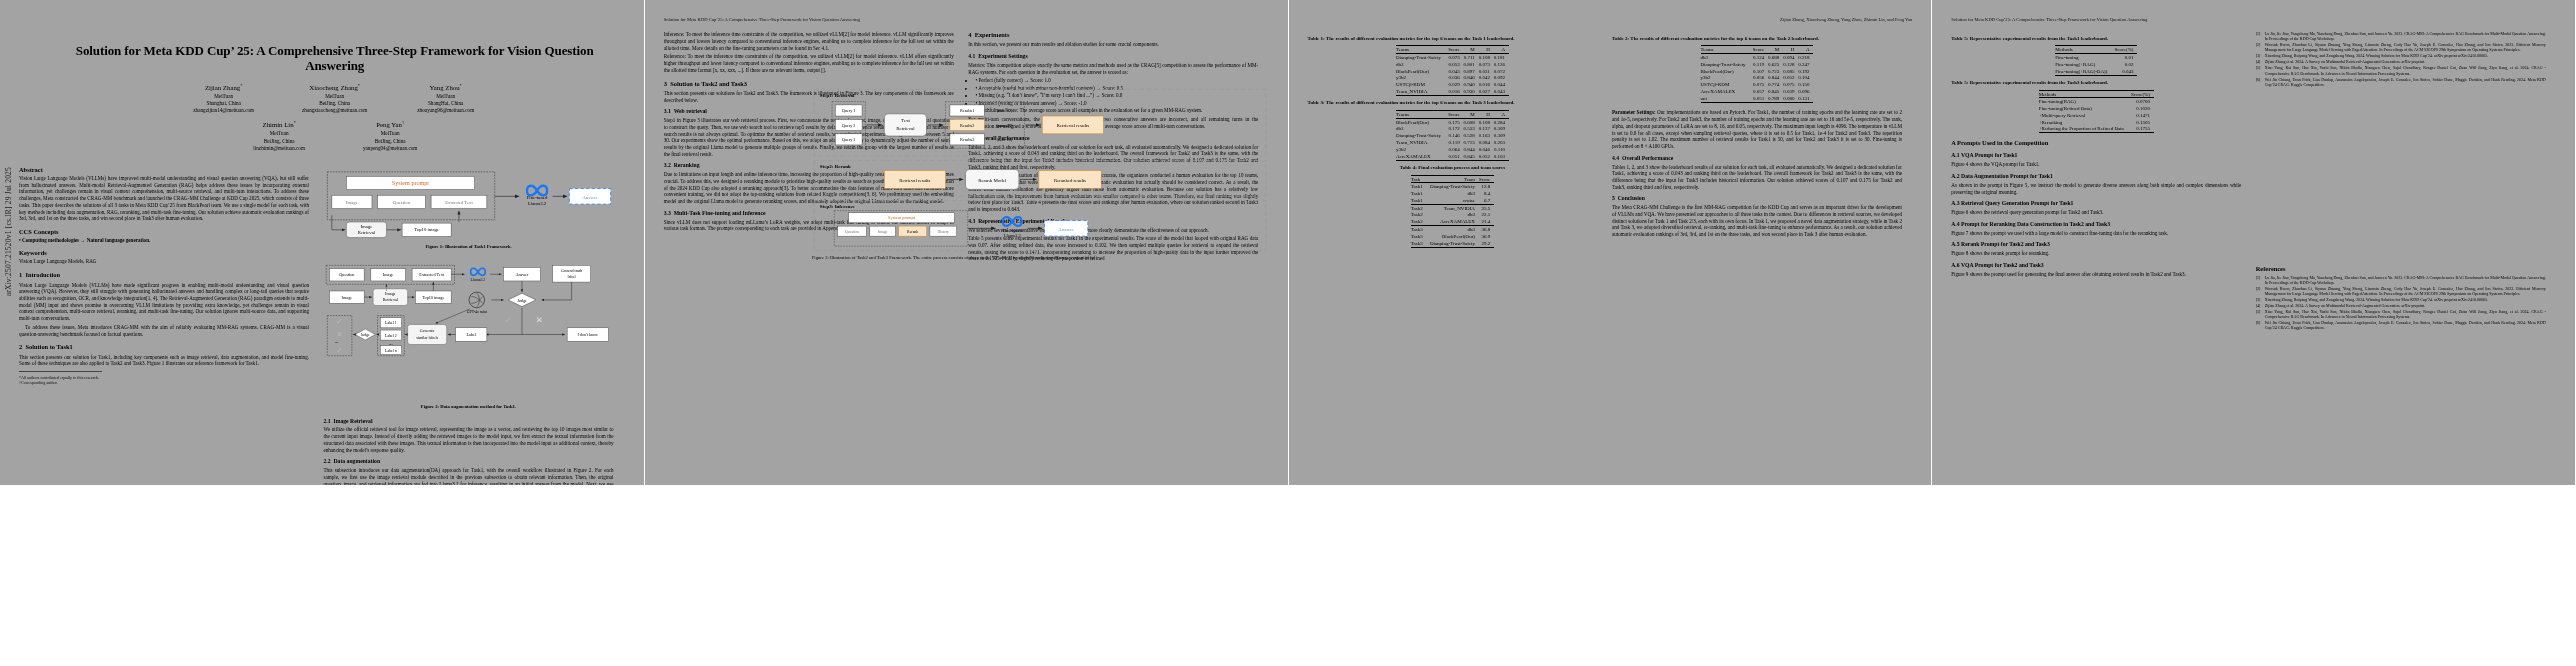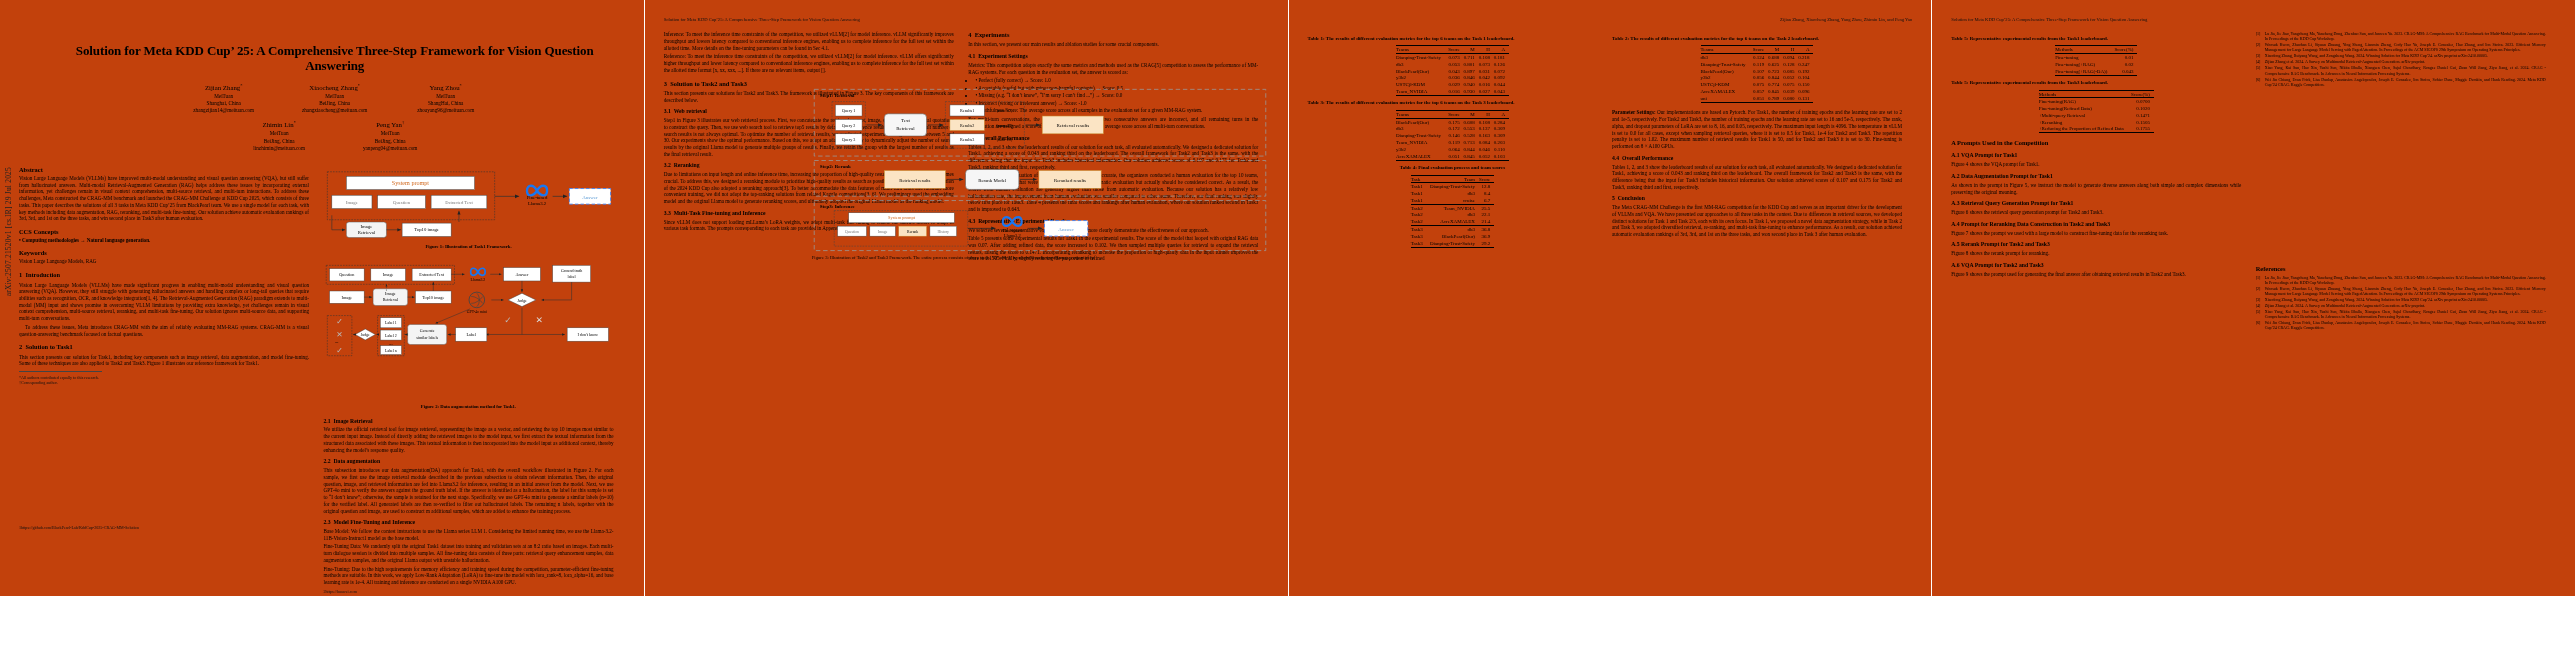--- a/index.html
+++ b/index.html
@@ -7,22 +7,22 @@
   body {
     width: 2576px; height: 667px;
     background: #ffffff;
     font-family: "Liberation Serif", "DejaVu Serif", serif;
     color: #000;
     overflow: hidden;
   }
   .spread { display: flex; width: 2576px; height: 667px; }
   .page {
     position: relative;
-    width: 644px; height: 596px;
-    background: #c2410c;
+    width: 644px; height: 485px;
+    background: #a3a3a3;
     padding: 15.6px 19px 10px 19px;
     border-right: 0.6px solid #fff;
     overflow: hidden;
   }
   .page.p1 { width: 645px; }
 
   
   .arxiv-stamp {
     position: absolute;
     left: 4.4px; top: 167px;

